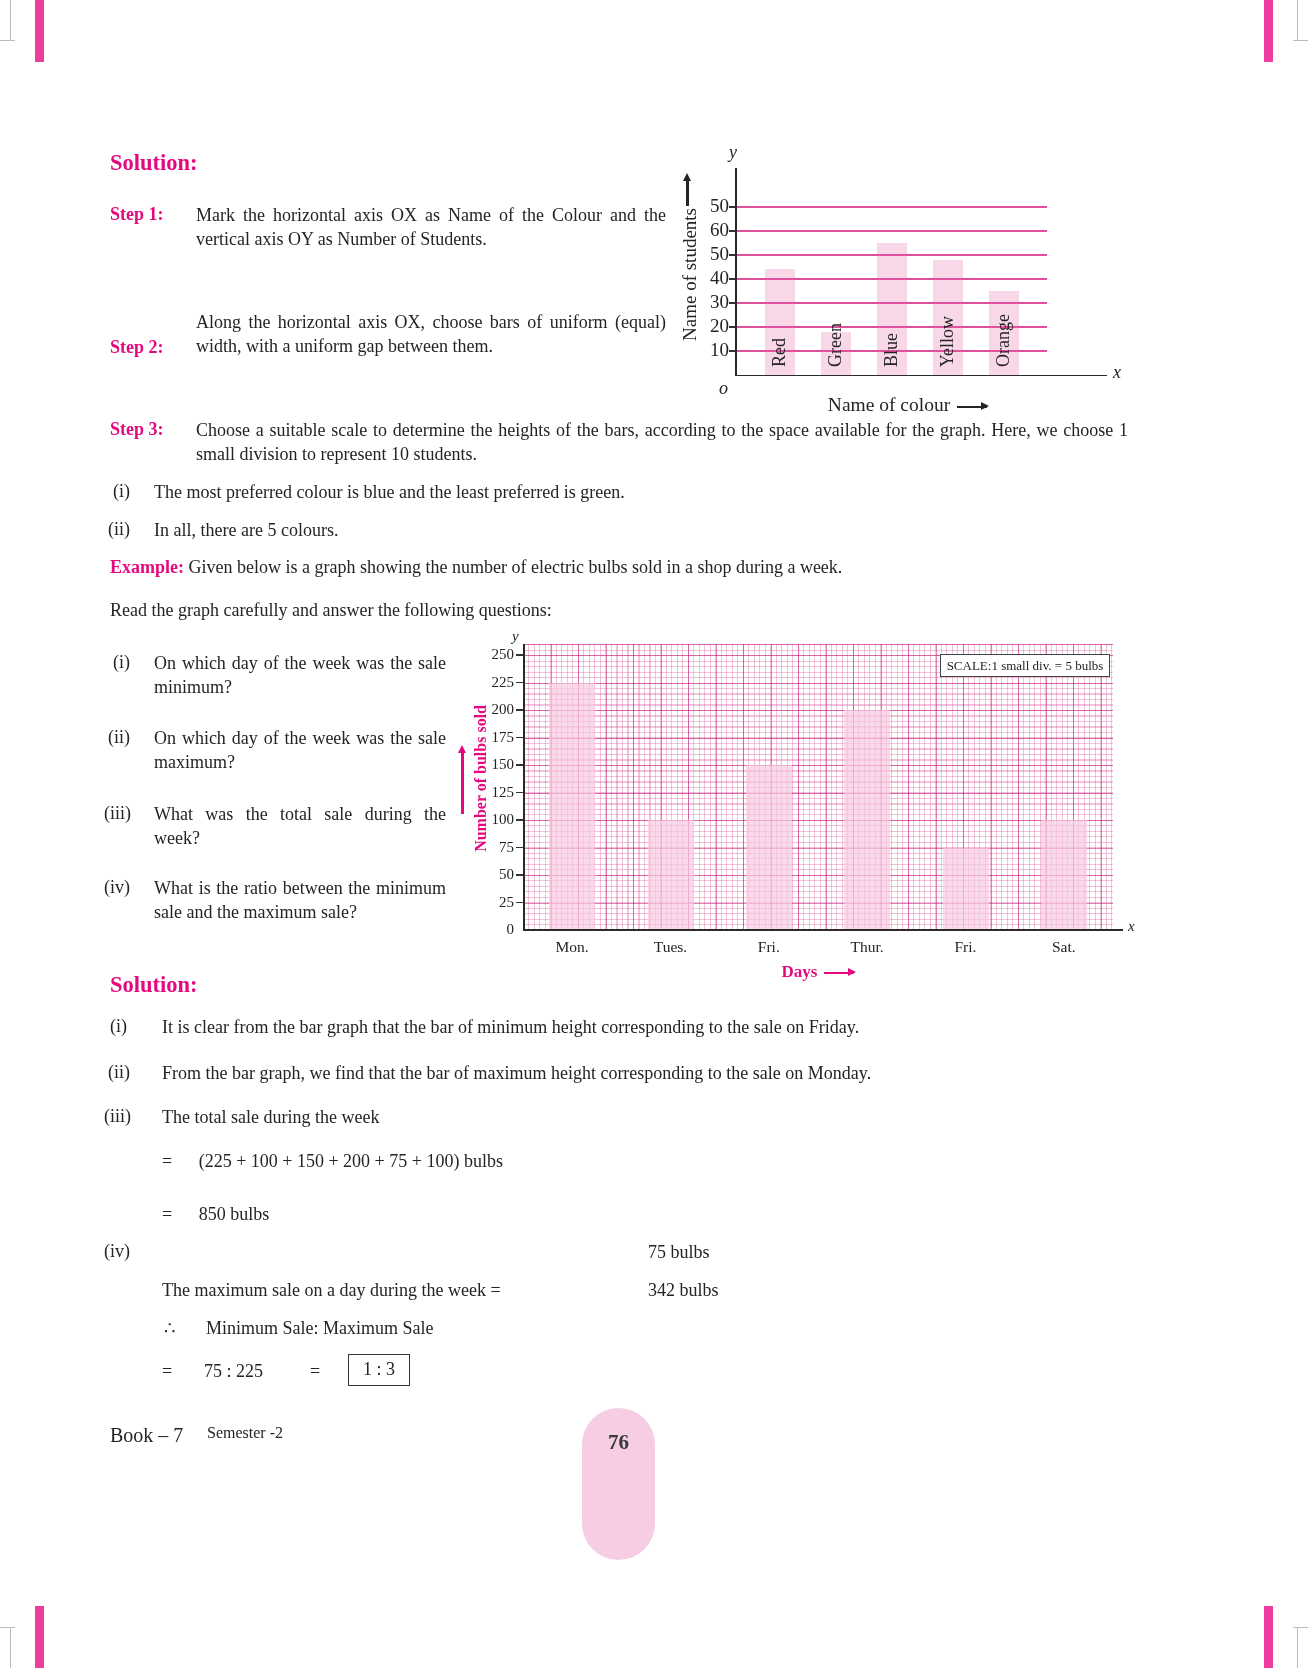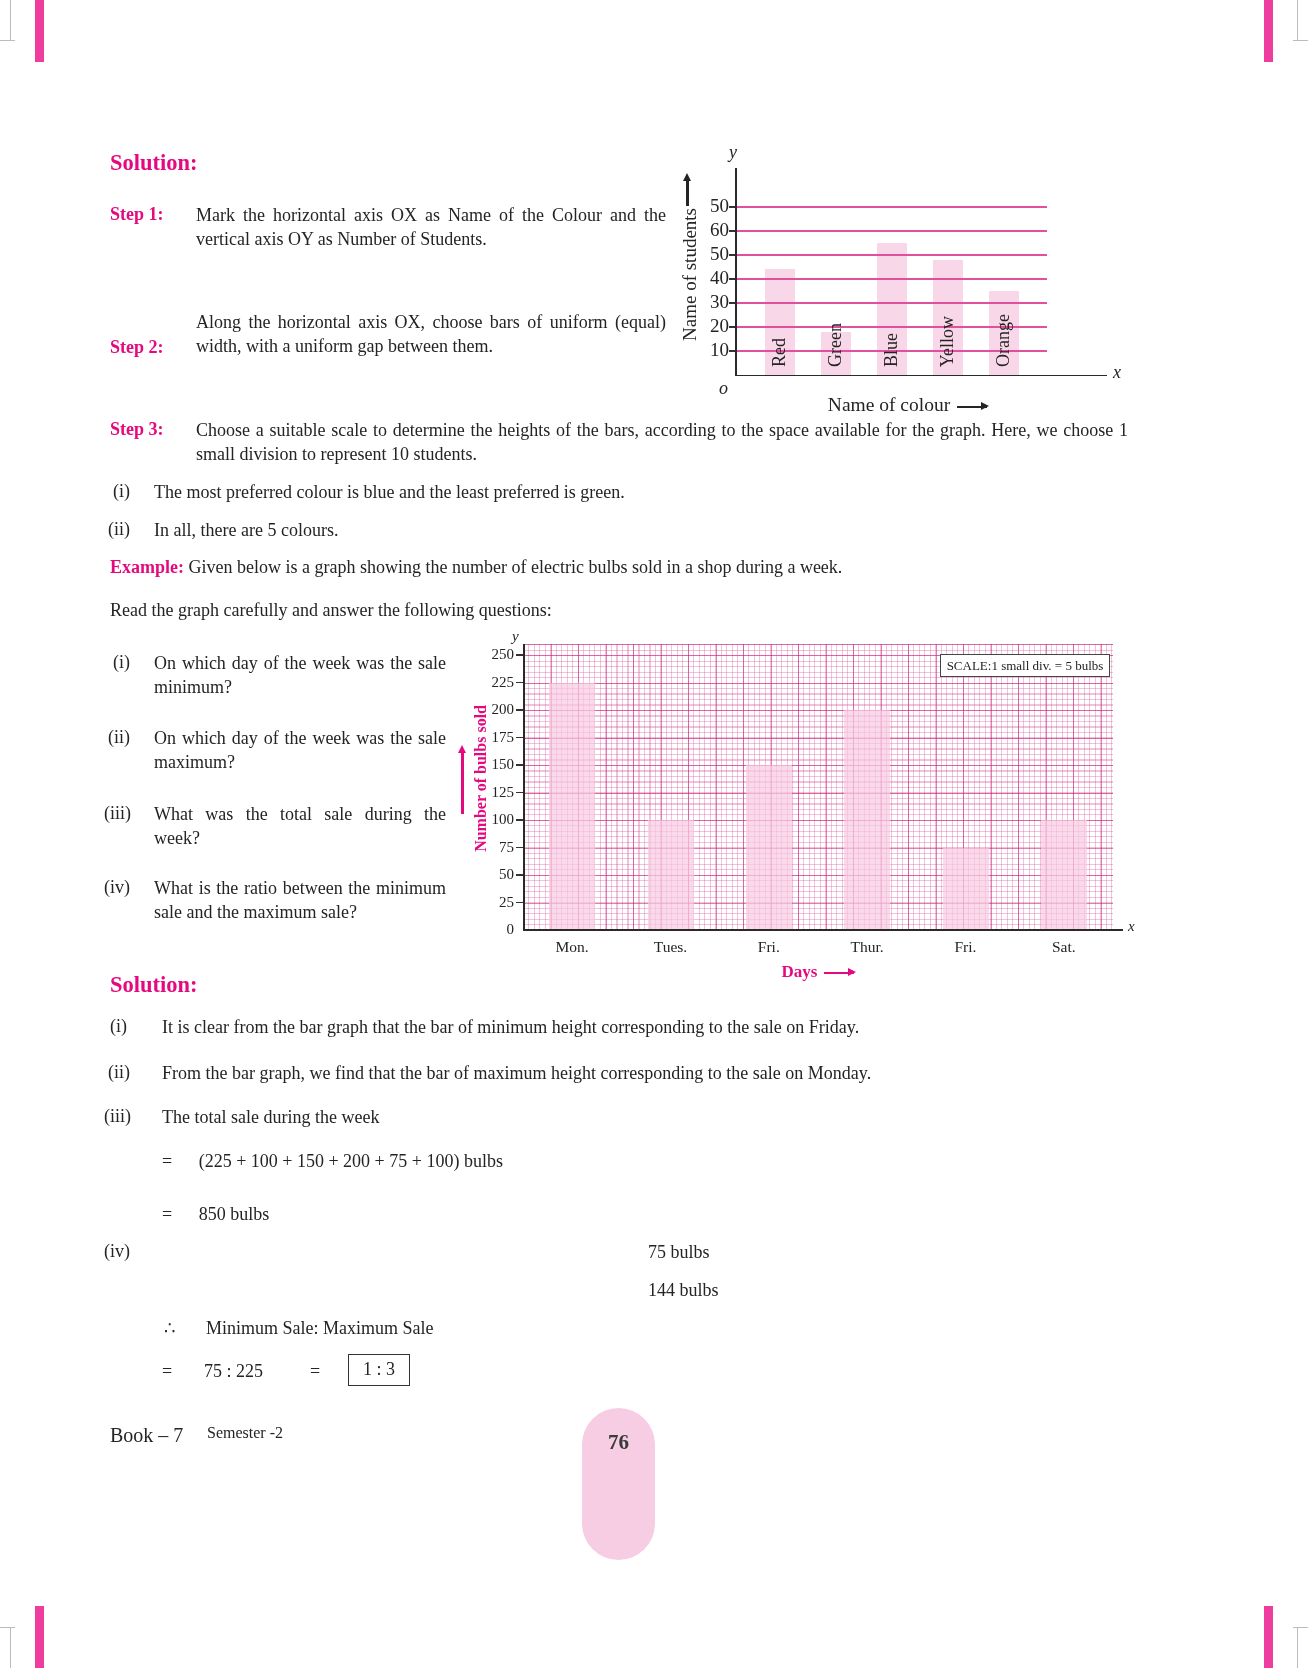--- a/index.html
+++ b/index.html
@@ -213,21 +213,22 @@
 <div class="abs body-text" style="left:162px; top:1203px; width:985px;">
   <span>=</span>
   <span style="margin-left:22px;">850 bulbs</span>
 </div>
 
 <div class="abs lbl" style="left:104px; top:1241px;">(iv)</div>
 <div class="abs body-text" style="left:162px; top:1241px; width:900px;">
   <span class="abs" style="left:486px; top:0;">75 bulbs</span>
 </div>
 <div class="abs body-text" style="left:162px; top:1279px; width:900px;">
-  <span class="abs" style="left:486px; top:0;">144 bulbs</span>
+  <span>The maximum sale on a day during the week =</span>
+  <span class="abs" style="left:486px; top:0;">342 bulbs</span>
 </div>
 <div class="abs body-text" style="left:164px; top:1317px; width:900px;">
   <span>∴</span>
   <span style="margin-left:26px;">Minimum Sale: Maximum Sale</span>
 </div>
 <div class="abs body-text" style="left:162px; top:1356px; width:900px; height:42px;">
   <span class="abs" style="left:0; top:4px;">=</span>
   <span class="abs" style="left:42px; top:4px;">75 : 225</span>
   <span class="abs" style="left:148px; top:4px;">=</span>
   <span class="abs result-box" style="left:186px; top:-2px;">1 : 3</span>

